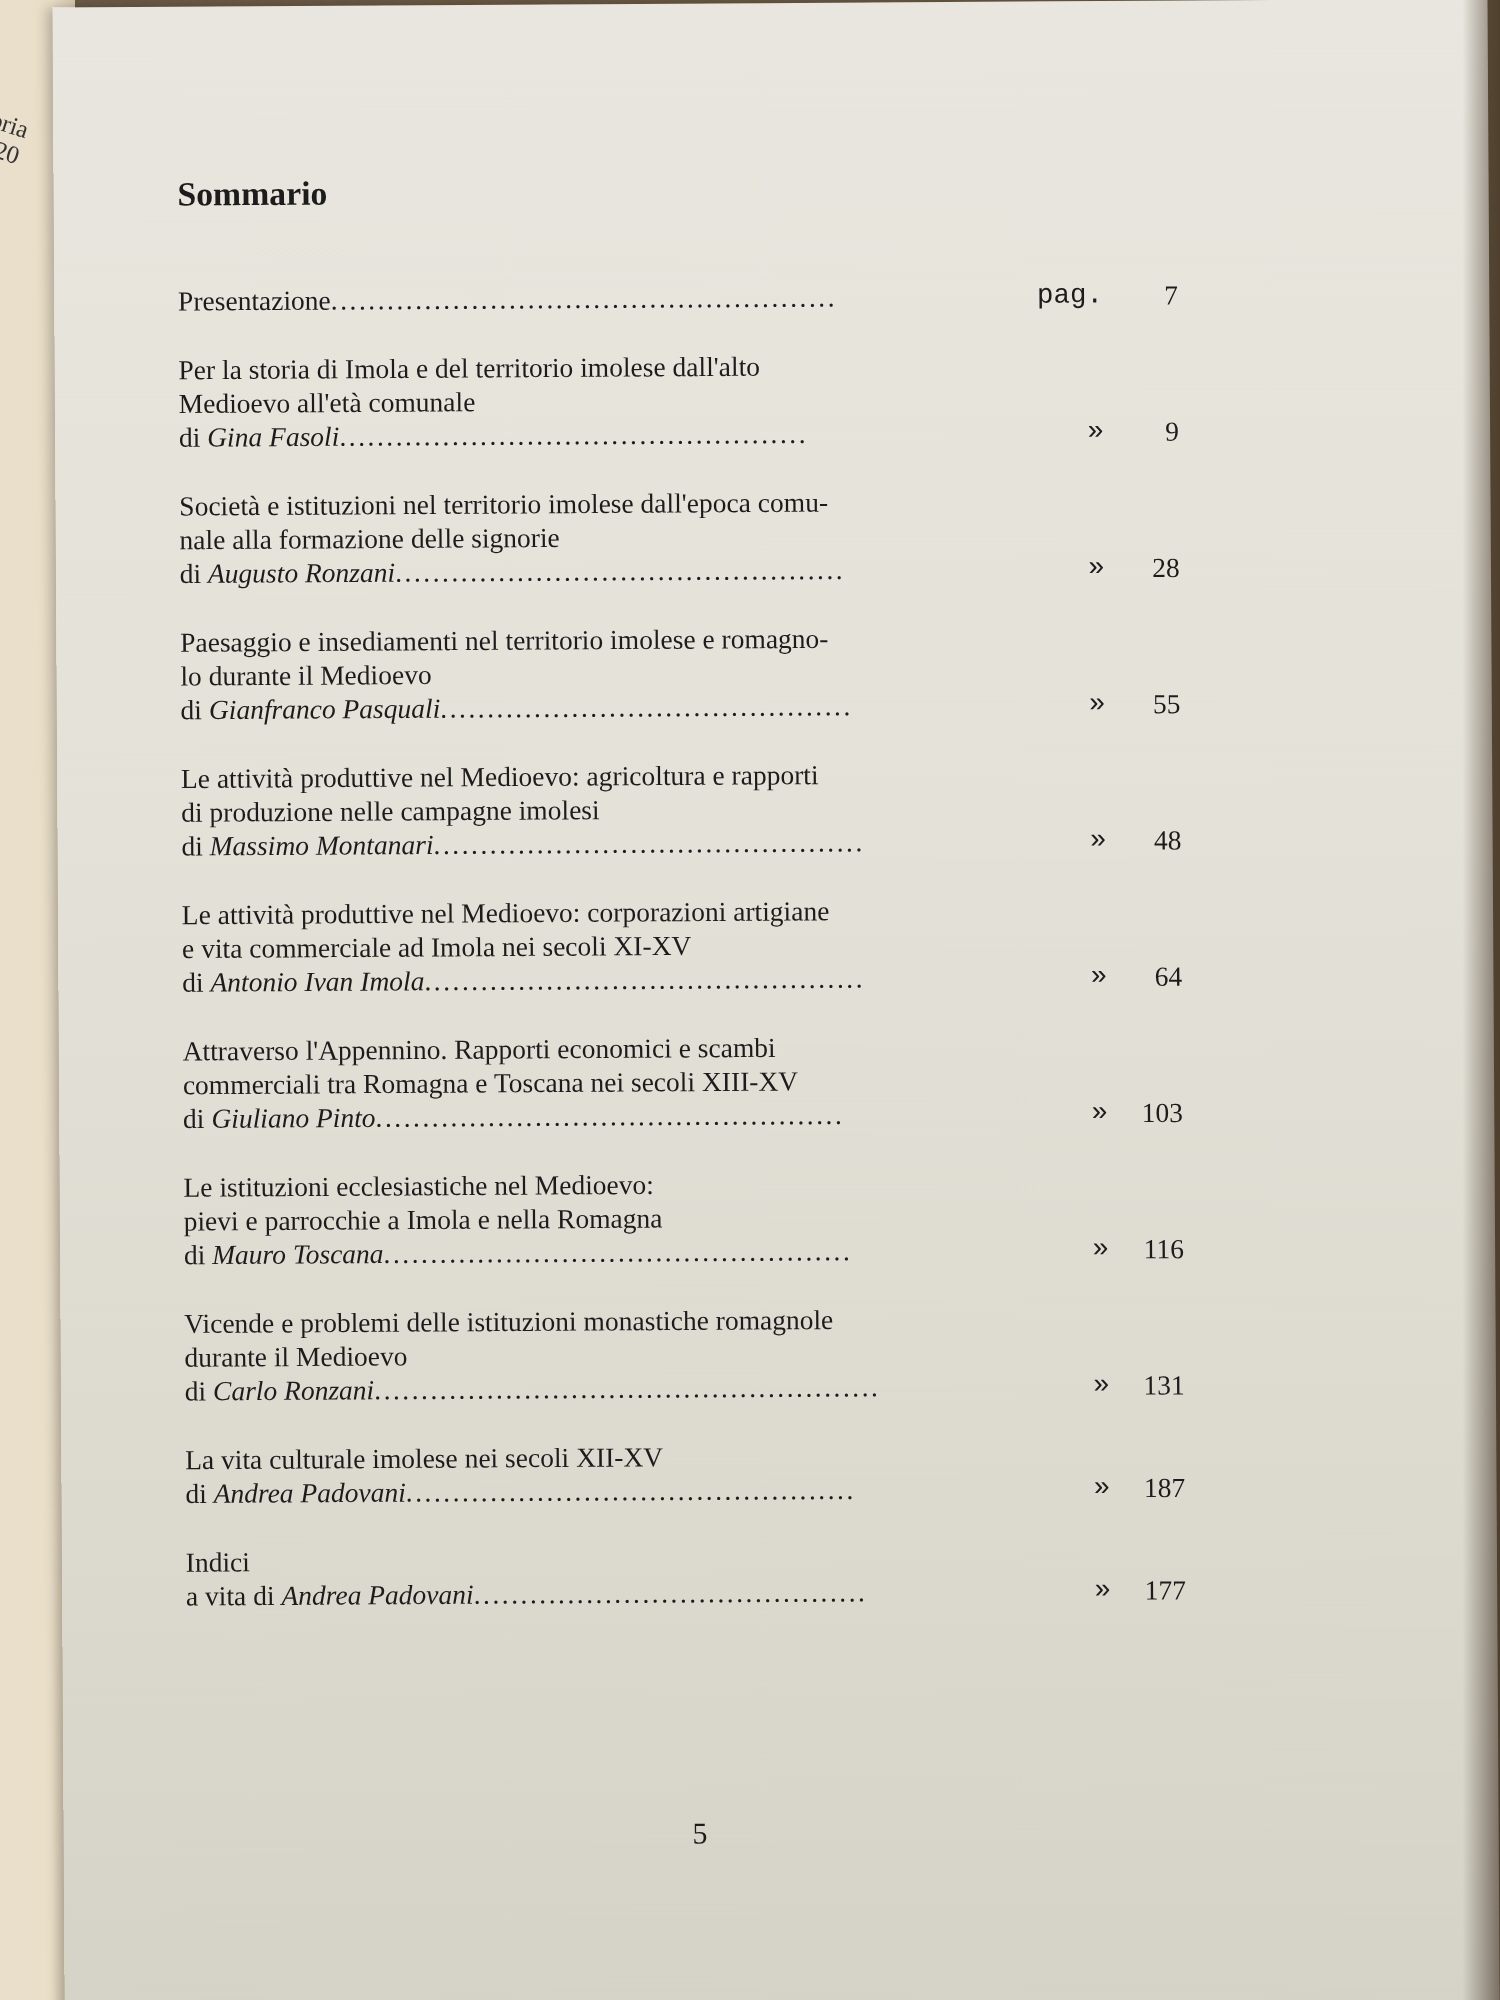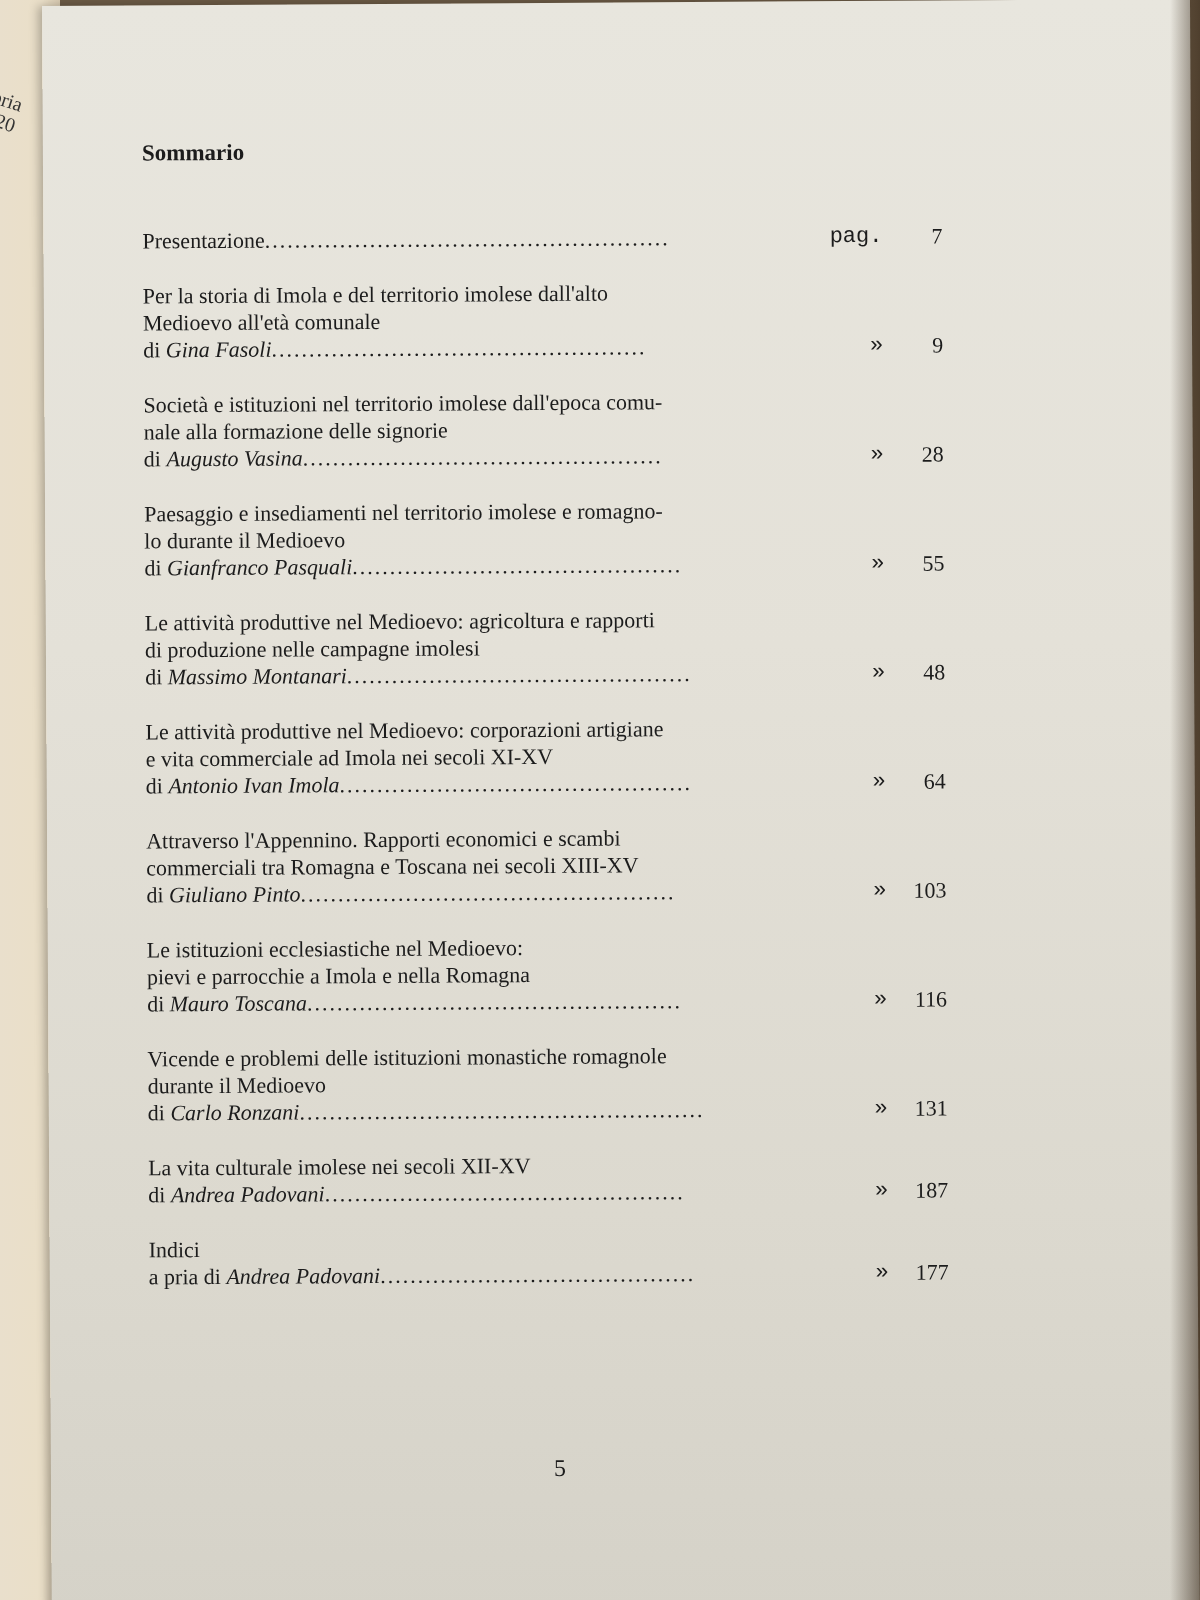--- a/index.html
+++ b/index.html
@@ -18,21 +18,21 @@
     transform: rotate(18deg); transform-origin: left top; line-height: 22px;
     white-space: pre;
   }
   .page {
     position: absolute; left: 42px; top: 6px; width: 1148px; height: 1610px;
     background: linear-gradient(180deg, #e8e6de 0%, #e4e1d8 40%, #dcd9cf 75%, #d5d2c8 100%);
     transform: rotate(-0.35deg); transform-origin: top left;
     box-shadow: -4px 0 10px rgba(0,0,0,0.25);
   }
   .title {
-    position: absolute; left: 99px; top: 135px; font-weight: bold; font-size: 23px;
+    position: absolute; left: 99px; top: 135px; font-weight: bold; font-size: 27px;
   }
   .toc { position: absolute; left: 99px; top: 222px; width: 860px; }
   .entry { position: relative; font-size: 22px; line-height: 27px; margin-bottom: 28px; }
   .entry .line { display: block; text-align: justify; width: 660px; }
   .entry .last { display: flex; align-items: baseline; width: 860px; }
   .entry .last .lbl { white-space: nowrap; }
   .entry .last .dots {
     flex: 0 0 auto; overflow: hidden; white-space: nowrap; letter-spacing: 2px;
   }
   .entry .prefix { font-style: normal; }
@@ -74,21 +74,21 @@
           <span class="lbl"><span class="prefix">di </span><span class="author">Gina Fasoli</span></span>
           <span class="dots">..................................................</span>
           <span class="marker">»</span>
           <span class="pg">9</span>
         </div>
       </div>
       <div class="entry">
         <span class="line">Società e istituzioni nel territorio imolese dall'epoca comu-</span>
         <span class="line">nale alla formazione delle signorie</span>
         <div class="last">
-          <span class="lbl"><span class="prefix">di </span><span class="author">Augusto Vasina</span></span>
+          <span class="lbl"><span class="prefix">di </span><span class="author">Augusto Ronzani</span></span>
           <span class="dots">................................................</span>
           <span class="marker">»</span>
           <span class="pg">28</span>
         </div>
       </div>
       <div class="entry">
         <span class="line">Paesaggio e insediamenti nel territorio imolese e romagno-</span>
         <span class="line">lo durante il Medioevo</span>
         <div class="last">
           <span class="lbl"><span class="prefix">di </span><span class="author">Gianfranco Pasquali</span></span>
@@ -152,21 +152,21 @@
         <div class="last">
           <span class="lbl"><span class="prefix">di </span><span class="author">Andrea Padovani</span></span>
           <span class="dots">................................................</span>
           <span class="marker">»</span>
           <span class="pg">187</span>
         </div>
       </div>
       <div class="entry">
         <span class="line">Indici</span>
         <div class="last">
-          <span class="lbl"><span class="prefix">a pria di </span><span class="author">Andrea Padovani</span></span>
+          <span class="lbl"><span class="prefix">a vita di </span><span class="author">Andrea Padovani</span></span>
           <span class="dots">..........................................</span>
           <span class="marker">»</span>
           <span class="pg">177</span>
         </div>
       </div>
     </div>
 
   <div class="page-number">5</div>
 </div>
 <div class="edge-shadow"></div>

